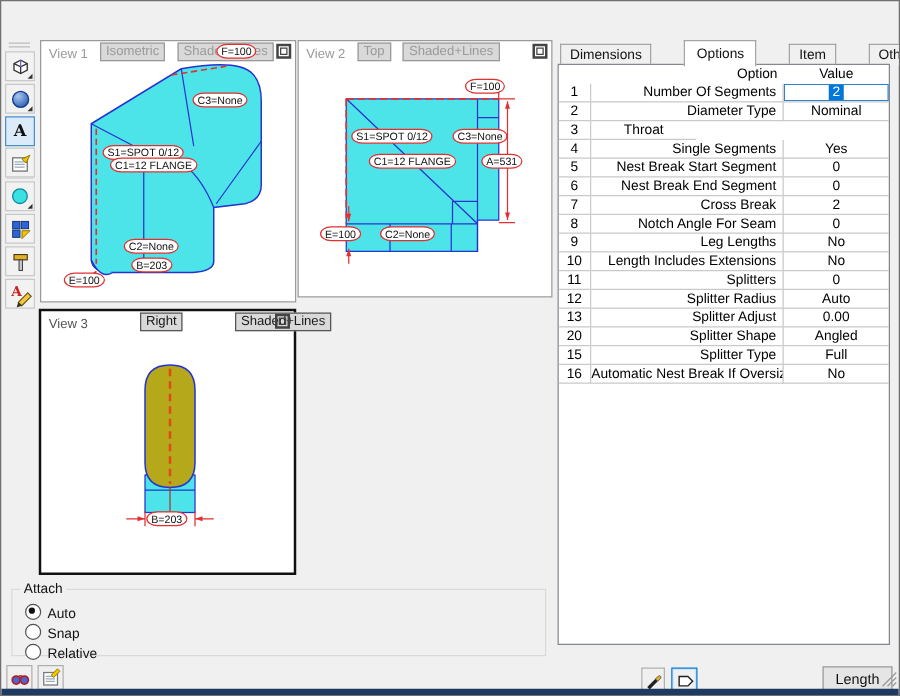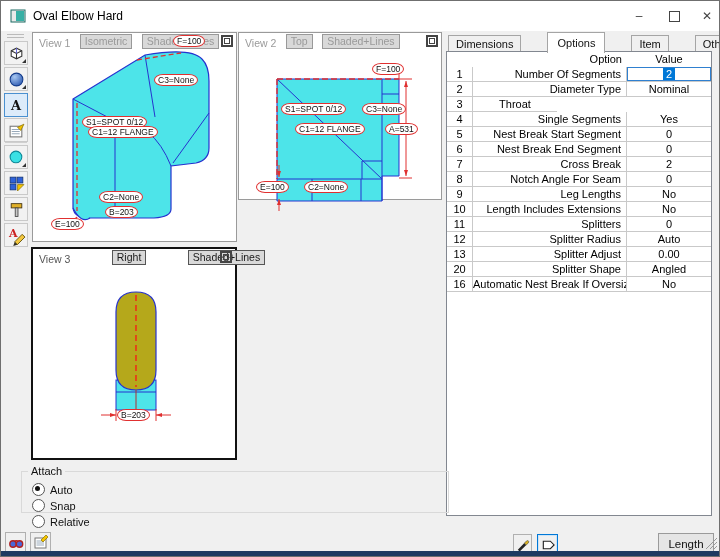--- a/index.html
+++ b/index.html
@@ -43,48 +43,38 @@
   .trow{display:flex;height:15px;line-height:14px;}
   .c{box-sizing:border-box;overflow:hidden;white-space:nowrap;}
   .cnum{width:26px;text-align:center;border-right:1px solid #c9c9c9;border-bottom:1px solid #c9c9c9;}
   .copt{width:154px;text-align:right;padding-right:5px;border-right:1px solid #c9c9c9;border-bottom:1px solid #c9c9c9;}
   .cval{width:84px;text-align:center;border-bottom:1px solid #c9c9c9;}
   .ghead .cnum,.ghead .copt,.ghead .cval{border:none;}
   .ghead .copt{font-size:11px;color:#000;}
   .cval.focus{box-shadow:inset 0 0 0 1px #2f80d0;}
   .selval{background:#0078d7;color:#fff;padding:0 3px;}
   
-  .group{position:absolute;left:20px;top:470px;width:428px;height:42px;border:1px solid #d9d9d9;box-sizing:border-box;}
+  .group{position:absolute;left:8px;top:470px;width:428px;height:54px;border:1px solid #d9d9d9;box-sizing:border-box;}
   .gtitle{position:absolute;left:6px;top:-7px;background:#f0f0f0;padding:0 3px;font-size:11px;color:#111;}
   .radio-row{position:absolute;left:10px;height:13px;line-height:13px;font-size:11px;color:#111;}
   .radio{display:inline-block;width:11px;height:11px;border:1px solid #555;border-radius:50%;background:#fff;vertical-align:-2px;margin-right:5px;position:relative;}
   .radio .dot{display:none;position:absolute;left:2px;top:2px;width:5px;height:5px;border-radius:50%;background:#111;}
   .radio.checked .dot{display:block;}
   
   .ibtn{position:absolute;width:21px;height:20px;background:#f0f0f0;border:1px solid #b0b0b0;box-sizing:border-box;display:flex;align-items:center;justify-content:center;}
   .ibtn.focus{border:1px solid #0078d7;box-shadow:inset 0 0 0 1px #cde4f7;}
   .btn{position:absolute;height:22px;background:#e5e5e5;border:1px solid #9a9a9a;box-sizing:border-box;font-size:11.5px;text-align:center;line-height:20px;color:#111;}
   .navy{position:absolute;left:0;bottom:0;width:100%;height:5px;background:#1e3a61;}
   .gripcorner{position:absolute;right:1px;bottom:6px;width:13px;height:13px;}
 </style>
 </head>
 <body>
 
 <div id="win">
 
-  <div class="titlebar">
-    <svg class="appicon" viewBox="0 0 16 16">
-      <rect x="1" y="2" width="14" height="12" fill="#e9e9e9" stroke="#1a6a62"></rect>
-      <rect x="6" y="3" width="8" height="10" fill="#37b0a5"></rect>
-    </svg>
-    <span class="title">Oval Elbow Hard</span>
-    <span class="wbtn" style="left:621px;">–</span>
-    <span class="wbtn" style="left:656px;"><span class="maxbox"></span></span>
-    <span class="wbtn" style="left:689px;">✕</span>
-  </div>
 
   <div>
     <div class="grip"></div>
     <div class="tbtn" style="top:40px;">
       <svg width="17" height="17" viewBox="0 0 16 16">
         <path d="M3,5.5 L8,3 L13,5.5 L13,10.5 L8,13 L3,10.5 Z" fill="#fff" stroke="#333" stroke-width="1"></path>
         <path d="M3,5.5 L8,8 L13,5.5 M8,8 L8,13" stroke="#333" fill="none" stroke-width="1"></path>
         <path d="M8,3 L8,8" stroke="#6a6adf" fill="none" stroke-width="1"></path>
       </svg>
       <span class="corner"></span>
@@ -160,21 +150,21 @@
       <div class="dlabel" style="left:140px;top:-16px;">F=100</div>
       <div class="dlabel" style="left:121px;top:23px;">C3=None</div>
       <div class="dlabel" style="left:49px;top:65px;">S1=SPOT 0/12</div>
       <div class="dlabel" style="left:55px;top:75px;">C1=12 FLANGE</div>
       <div class="dlabel" style="left:66px;top:140px;">C2=None</div>
       <div class="dlabel" style="left:72px;top:155px;">B=203</div>
       <div class="dlabel" style="left:18px;top:167px;">E=100</div>
     </div>
   </div>
 
-  <div class="vpanel" style="left:237px;top:31px;width:204px;height:168px;">
+  <div class="vpanel" style="left:237px;top:31px;width:204px;height:206px;">
     <div class="vhead">
       <span class="vtitle">View 2</span>
       <span class="vbtn">Top</span>
       <span class="vbtn">Shaded+Lines</span>
       <span class="vmax"></span>
     </div>
     <div class="vcontent" style="height:190px;">
       <svg width="202" height="190" viewBox="0 0 202 190">
         <path d="M38,28 H160 V125 H143 V150 H38 Z" fill="#4de4e9" stroke="#2633cf" stroke-width="1"></path>
         <path d="M143,28 V150 M38,128 H143 M38,28 L143,128 M143,43 H160 M123,110 V128 M123,110 H143 M73,128 V150 M122,128 V150" fill="none" stroke="#2633cf" stroke-width="1"></path>
@@ -293,20 +283,25 @@
           <div class="c cnum">13</div>
           <div class="c copt">Splitter Adjust</div>
           <div class="c cval">0.00</div>
         </div>
         <div class="trow">
           <div class="c cnum">20</div>
           <div class="c copt">Splitter Shape</div>
           <div class="c cval">Angled</div>
         </div>
         <div class="trow">
+          <div class="c cnum">15</div>
+          <div class="c copt">Splitter Type</div>
+          <div class="c cval">Full</div>
+        </div>
+        <div class="trow">
           <div class="c cnum">16</div>
           <div class="c copt">Automatic Nest Break If Oversize</div>
           <div class="c cval">No</div>
         </div>
       </div>
   </div>
 
   <div class="group">
     <span class="gtitle">Attach</span>
     <div class="radio-row" style="top:11px;">

